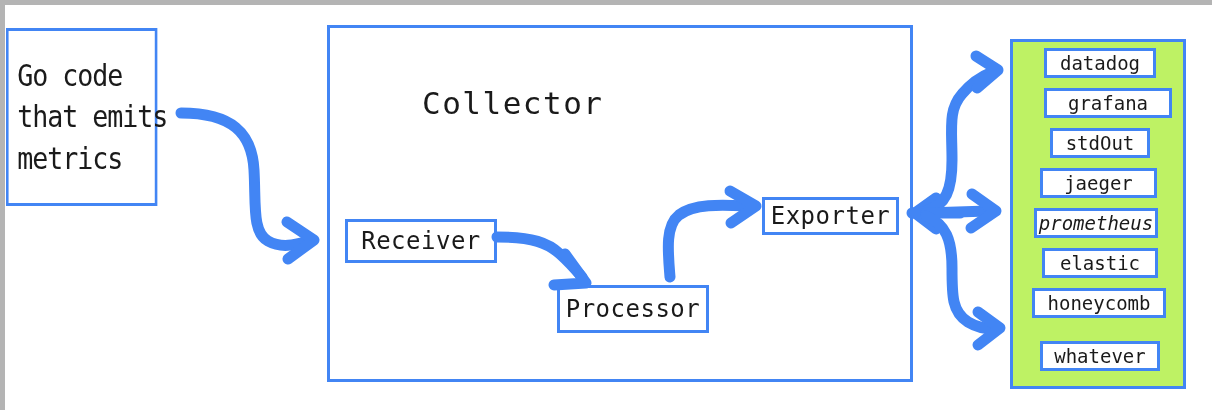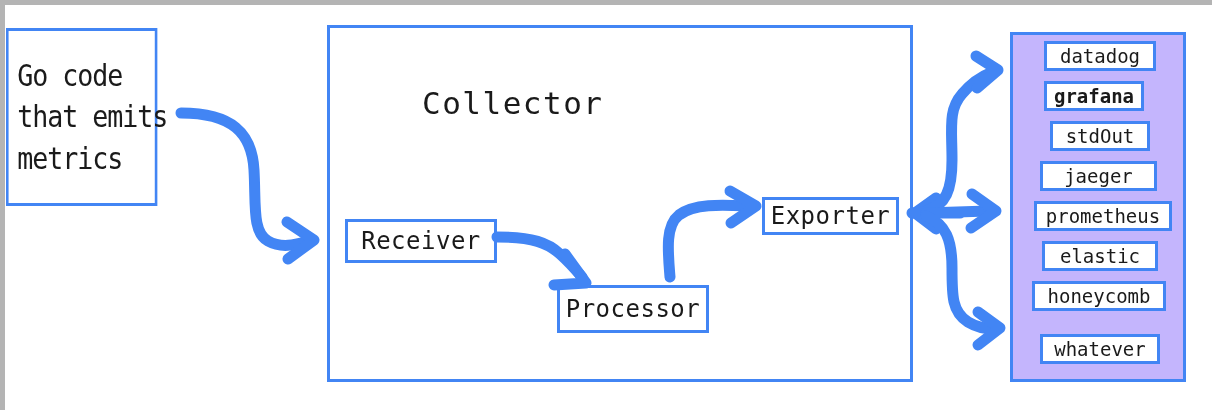--- a/index.html
+++ b/index.html
@@ -109,26 +109,26 @@
     width: 137px;
     height: 38px;
     font-size: 24px;
     letter-spacing: 0.5px;
   }
 
   
   #destinations-panel {
     position: absolute;
     left: 1010px;
-    top: 32px;
+    top: 39px;
     width: 176px;
     height: 350px;
     box-sizing: border-box;
     border: 3px solid #4285f4;
-    background: #c4b5fd;
+    background: #bef264;
   }
   .dest-box {
     position: absolute;
     box-sizing: border-box;
     background: #ffffff;
     border: 3px solid #4285f4;
     height: 30px;
     display: flex;
     align-items: center;
     justify-content: center;
@@ -164,24 +164,24 @@
   <div class="box" id="collector-box">
     <div id="collector-title">Collector</div>
   </div>
 
   <div class="box" id="receiver-box">Receiver</div>
   <div class="box" id="processor-box">Processor</div>
   <div class="box" id="exporter-box">Exporter</div>
 
   <div id="destinations-panel">
       <div class="dest-box" style="left: 31px; top: 6px; width: 112px;">datadog</div>
-      <div class="dest-box" style="left: 31px; top: 46px; width: 100px; font-weight: bold;">grafana</div>
+      <div class="dest-box" style="left: 31px; top: 46px; width: 128px;">grafana</div>
       <div class="dest-box" style="left: 37px; top: 86px; width: 100px;">stdOut</div>
       <div class="dest-box" style="left: 27px; top: 126px; width: 117px;">jaeger</div>
-      <div class="dest-box" style="left: 21px; top: 166px; width: 138px;">prometheus</div>
+      <div class="dest-box" style="left: 21px; top: 166px; width: 124px; font-style: italic;">prometheus</div>
       <div class="dest-box" style="left: 29px; top: 206px; width: 116px;">elastic</div>
       <div class="dest-box" style="left: 19px; top: 246px; width: 134px;">honeycomb</div>
       <div class="dest-box" style="left: 27px; top: 299px; width: 120px;">whatever</div>
     </div>
 
   <svg id="arrows" viewBox="0 0 1212 410">
     <g fill="none" stroke="#4285f4" stroke-width="11" stroke-linecap="round" stroke-linejoin="round">
 
       <g>
         <path d="M 181 113 C 232 113, 252 133, 254 170 C 256 205, 252 232, 268 241 C 284 250, 300 243, 312 240"></path>

